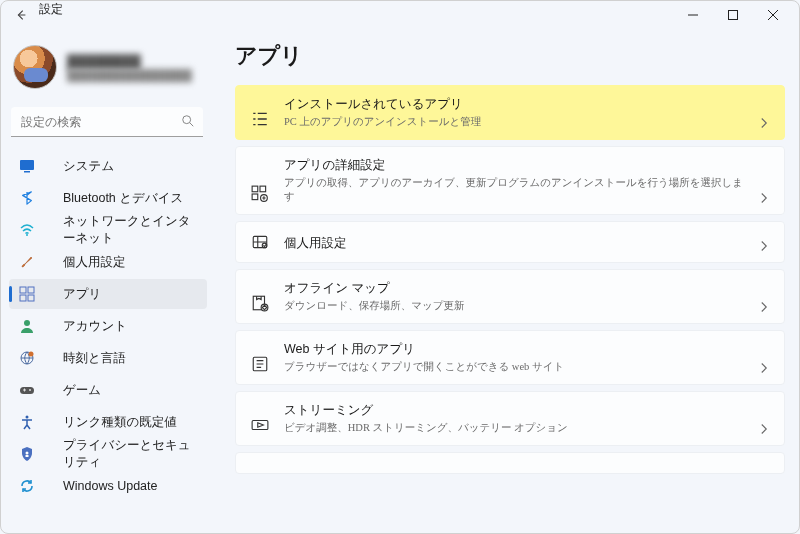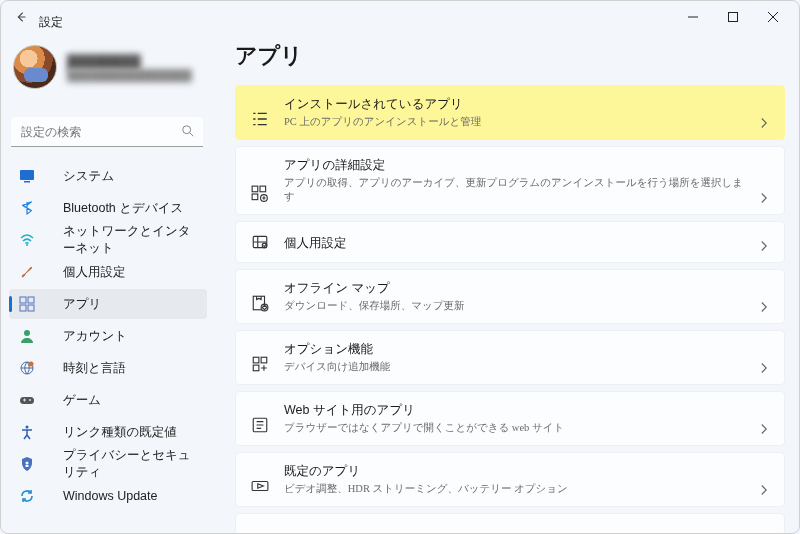--- a/index.html
+++ b/index.html
@@ -1,29 +1,29 @@
 <!DOCTYPE html>
 <html><head>
 <meta charset="utf-8">
 <style>
 * { margin: 0; padding: 0; box-sizing: border-box; font-family: "Segoe UI", "Yu Gothic UI", sans-serif; }
 body { width: 800px; height: 534px; background: #f3f6fb; overflow: hidden; border: 1px solid #d0d0d0; border-radius: 8px; }
-.titlebar { height: 30px; display: flex; align-items: flex-end; padding: 0 6px; }
+.titlebar { height: 30px; display: flex; align-items: flex-start; padding: 0 6px; }
 .titlebar .back { width: 28px; height: 28px; display: flex; align-items: center; justify-content: center; color: #444; }
 .titlebar .title { font-size: 12px; color: #222; margin-left: 4px; }
 .titlebar .spacer { flex: 1; }
 .win-btn { width: 40px; height: 28px; display: flex; align-items: center; justify-content: center; color: #222; }
 .content { display: flex; height: calc(100% - 30px); }
 .sidebar { width: 210px; padding: 8px 4px 8px 8px; display: flex; flex-direction: column; }
 .profile { display: flex; align-items: center; padding: 6px 6px 14px 4px; gap: 10px; }
 .avatar { width: 44px; height: 44px; border-radius: 50%; background: radial-gradient(circle at 35% 30%, #f7c89a 0 22%, #d98c4a 22% 40%, #8a4a2a 40% 60%, #4a2a1a 60% 100%); border: 1px solid #c0c0c0; position: relative; overflow: hidden; }
 .avatar::after { content: ""; position: absolute; bottom: 6px; left: 10px; width: 24px; height: 14px; background: #6a8ad0; border-radius: 6px; }
 .profile-text .name { filter: blur(3px); color: #555; font-size: 13px; font-weight: 600; }
 .profile-text .sub { filter: blur(3px); color: #888; font-size: 11px; }
-.search { margin: 14px 4px 8px 2px; position: relative; }
+.search { margin: 4px 4px 8px 2px; position: relative; }
 .search input { width: 100%; height: 30px; border: none; border-bottom: 1px solid #9e9e9e; background: #fcfdfe; padding: 0 28px 0 10px; font-size: 12px; border-radius: 4px 4px 0 0; }
 .search .icon { position: absolute; right: 8px; top: 7px; color: #777; }
 .nav { display: flex; flex-direction: column; gap: 2px; margin-top: 6px; }
 .nav-item { display: flex; align-items: center; gap: 28px; height: 30px; padding: 0 10px; border-radius: 4px; font-size: 12.5px; color: #222; cursor: pointer; position: relative; }
 .nav-item.selected { background: #e6e9ee; }
 .nav-item.selected::before { content: ""; position: absolute; left: 0; top: 7px; bottom: 7px; width: 3px; background: #1f6dd0; border-radius: 2px; }
 .nav-icon { width: 16px; height: 16px; display: flex; align-items: center; justify-content: center; font-size: 13px; }
 .main { flex: 1; padding: 10px 14px 12px 24px; overflow: auto; }
 .page-title { font-size: 22px; font-weight: 600; color: #1a1a1a; margin-bottom: 14px; }
 .card { background: #fcfdfe; border: 1px solid #eceff3; border-radius: 4px; display: flex; align-items: flex-end; padding: 10px 14px; margin-bottom: 6px; gap: 14px; cursor: pointer; }
@@ -260,39 +260,20 @@
           </div>
           <div class="chev">
             <svg width="12" height="12" viewBox="0 0 16 16">
               <path d="M5 2l6 6-6 6" stroke="#666" fill="none" stroke-width="1.5"></path>
             </svg>
           </div>
         </div>
         <div class="card">
           <div class="card-icon">
             <svg width="18" height="18" viewBox="0 0 16 16">
-              <rect x="2" y="2" width="5" height="5" stroke="#333" fill="none"></rect>
-              <rect x="9" y="2" width="5" height="5" stroke="#333" fill="none"></rect>
-              <rect x="2" y="9" width="5" height="5" stroke="#333" fill="none"></rect>
-              <path d="M11.5 9v5M9 11.5h5" stroke="#333"></path>
-            </svg>
-          </div>
-          <div class="card-text">
-            <div class="card-title">オプション機能</div>
-            <div class="card-sub">デバイス向け追加機能</div>
-          </div>
-          <div class="chev">
-            <svg width="12" height="12" viewBox="0 0 16 16">
-              <path d="M5 2l6 6-6 6" stroke="#666" fill="none" stroke-width="1.5"></path>
-            </svg>
-          </div>
-        </div>
-        <div class="card">
-          <div class="card-icon">
-            <svg width="18" height="18" viewBox="0 0 16 16">
               <rect x="2" y="2" width="12" height="12" rx="1" stroke="#333" fill="none"></rect>
               <path d="M5 5h6M5 8h6M5 11h4" stroke="#333"></path>
             </svg>
           </div>
           <div class="card-text">
             <div class="card-title">Web サイト用のアプリ</div>
             <div class="card-sub">ブラウザーではなくアプリで開くことができる web サイト</div>
           </div>
           <div class="chev">
             <svg width="12" height="12" viewBox="0 0 16 16">
@@ -301,21 +282,21 @@
           </div>
         </div>
         <div class="card">
           <div class="card-icon">
             <svg width="18" height="18" viewBox="0 0 16 16">
               <rect x="1" y="4" width="14" height="8" rx="1" stroke="#333" fill="none"></rect>
               <path d="M6 6l5 2-5 2z" stroke="#333" fill="none"></path>
             </svg>
           </div>
           <div class="card-text">
-            <div class="card-title">既定のアプリ</div>
+            <div class="card-title">ストリーミング</div>
             <div class="card-sub">ビデオ調整、HDR ストリーミング、バッテリー オプション</div>
           </div>
           <div class="chev">
             <svg width="12" height="12" viewBox="0 0 16 16">
               <path d="M5 2l6 6-6 6" stroke="#666" fill="none" stroke-width="1.5"></path>
             </svg>
           </div>
         </div>
         <div class="card"></div>
       </div>

